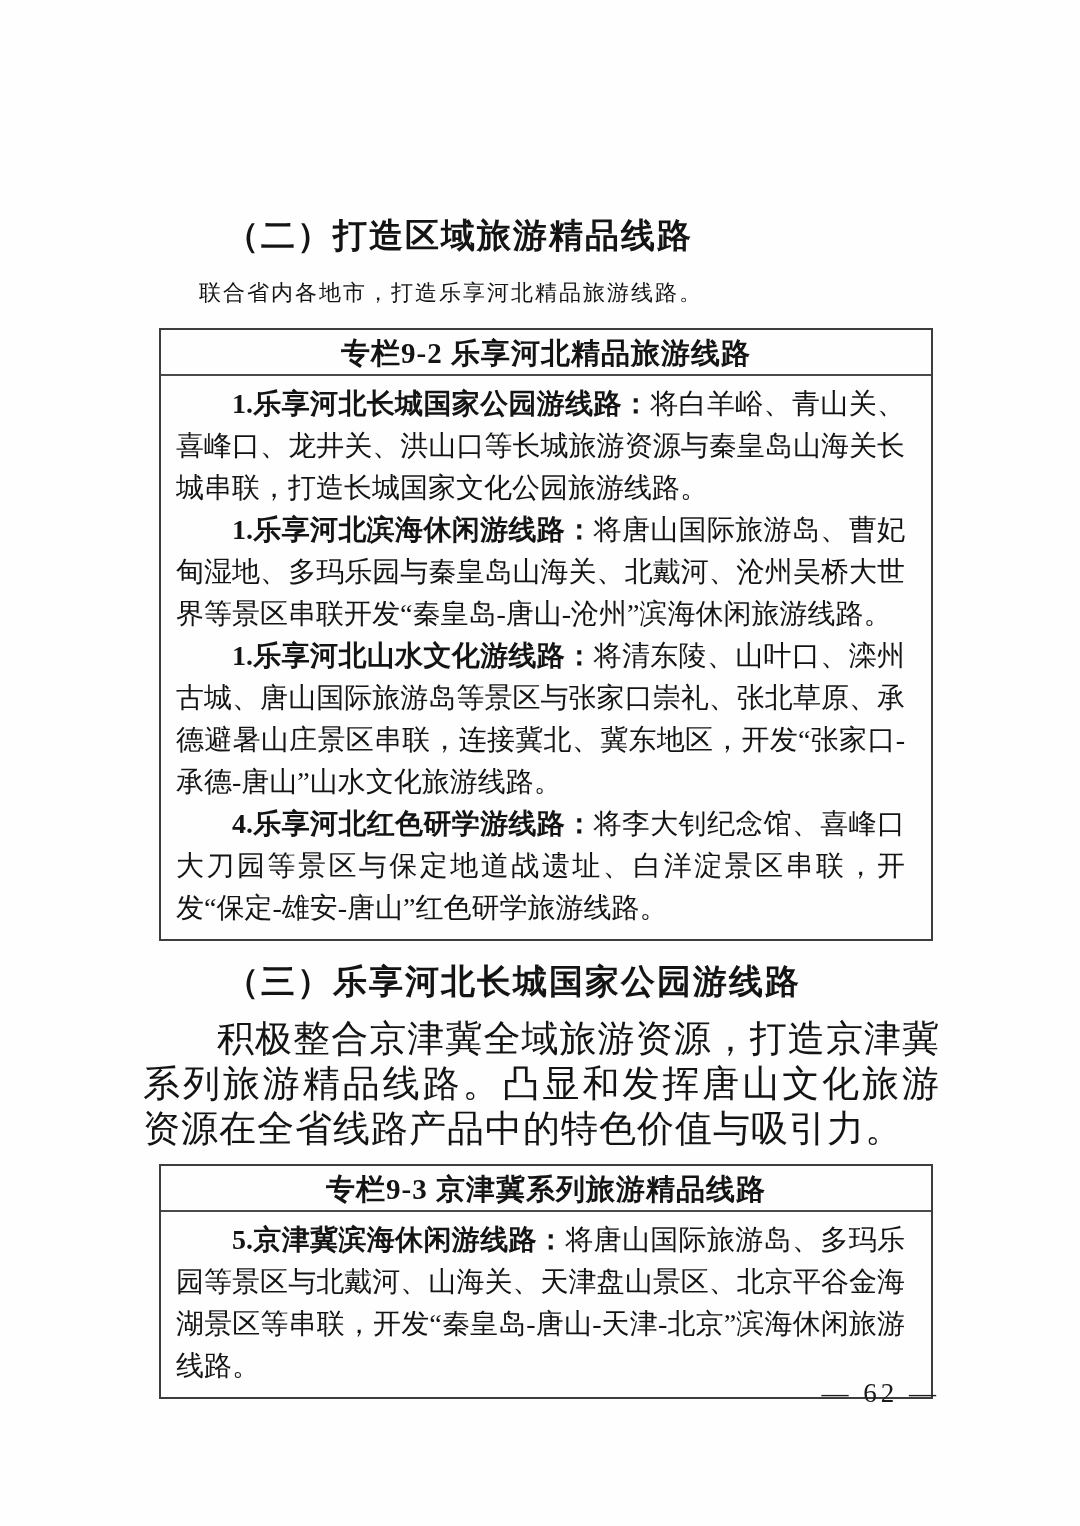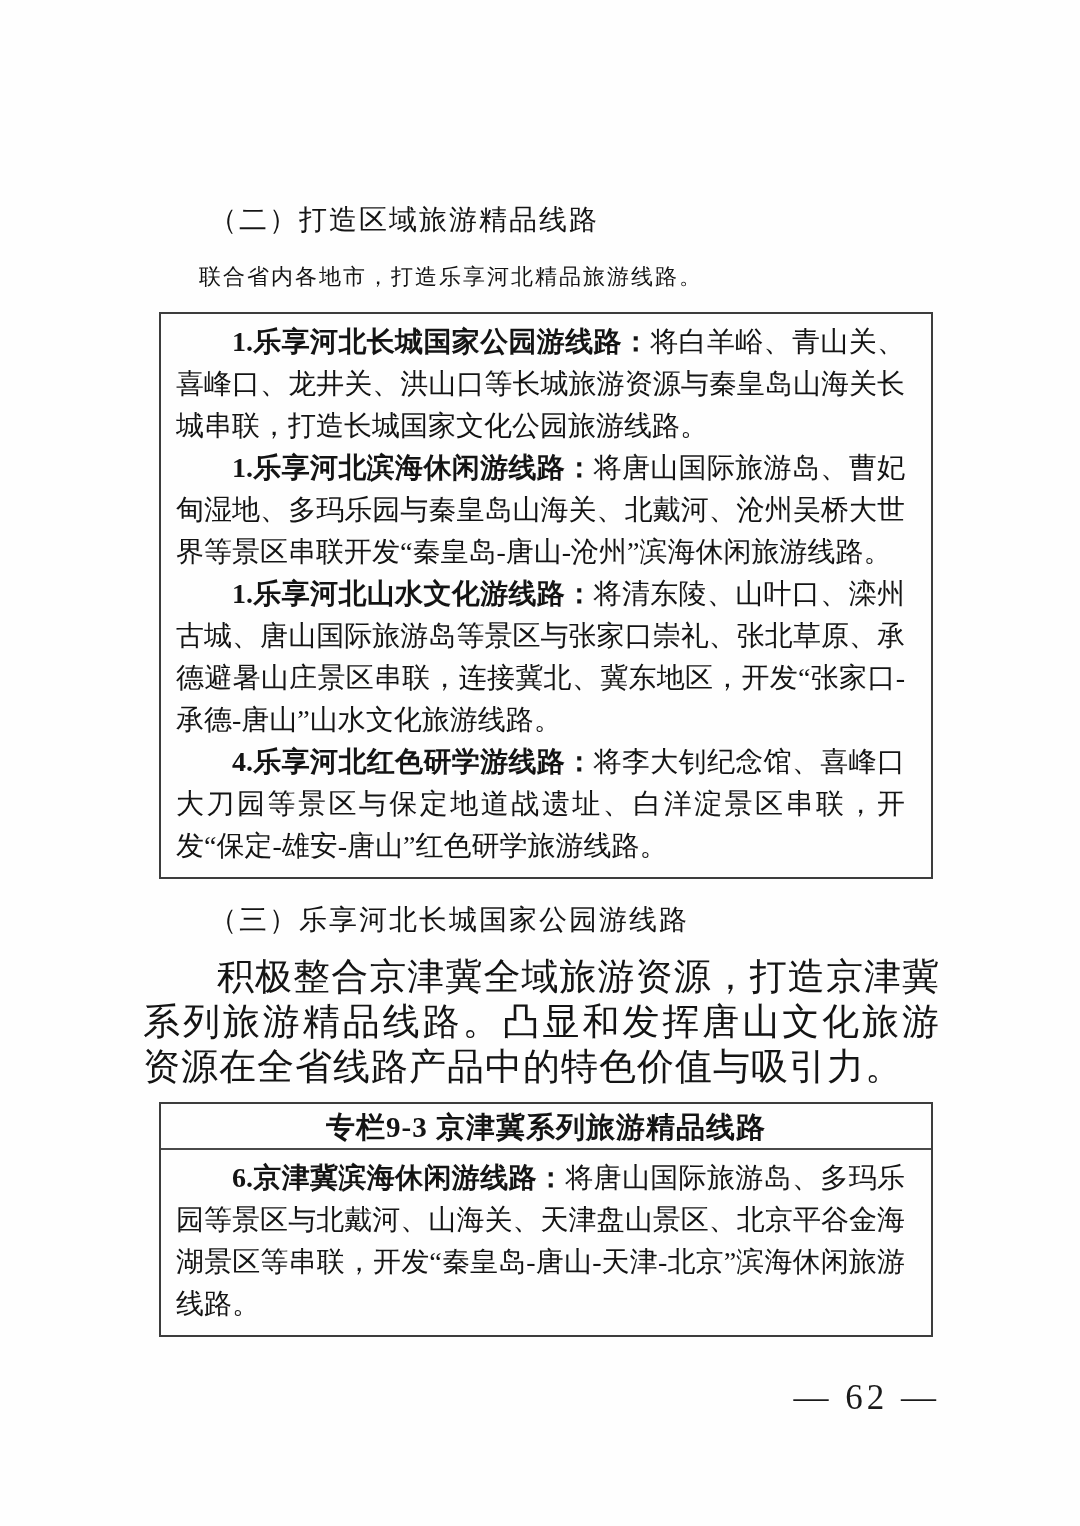--- a/index.html
+++ b/index.html
@@ -15,25 +15,25 @@
     position: relative;
     width: 1080px; height: 1526px;
     background: #fefefe;
   }
   .content {
     position: absolute;
     left: 143px; top: 203px;
     width: 797px;
   }
   .section-heading {
-    margin: 0;
+    margin: 16px;
     padding-left: 66px;
-    font-size: 28px;
+    font-size: 34px;
     line-height: 34px;
-    font-weight: normal;
+    font-weight: bold;
     letter-spacing: 2px;
     white-space: nowrap;
   }
   .lead-paragraph {
     margin: 22px 0 0 0;
     padding-left: 56px;
     font-size: 22px;
     line-height: 36px;
     letter-spacing: 2px;
     white-space: nowrap;
@@ -69,51 +69,52 @@
   }
   .panel-body p {
     margin: 0;
     text-indent: 2em;
   }
   .item-label { font-weight: bold; }
   .page-footer {
     position: absolute;
     top: 1378px;
     right: 140px;
-    font-size: 35px;
+    font-size: 27px;
     letter-spacing: 4px;
     color: #1a1a1a;
   }
 </style>
 </head>
 <body>
 
 <div class="page">
   <div class="content">
 
     <h2 class="section-heading">（二）打造区域旅游精品线路</h2>
 
     <p class="lead-paragraph">联合省内各地市，打造乐享河北精品旅游线路。</p>
 
     <div class="panel">
+      <div class="panel-title">专栏9-2 乐享河北精品旅游线路</div>
       <div class="panel-body">
         <p><span class="item-label">1.乐享河北长城国家公园游线路：</span><span>将白羊峪、青山关、喜峰口、龙井关、洪山口等长城旅游资源与秦皇岛山海关长城串联，打造长城国家文化公园旅游线路。</span></p>
         <p><span class="item-label">1.乐享河北滨海休闲游线路：</span><span>将唐山国际旅游岛、曹妃甸湿地、多玛乐园与秦皇岛山海关、北戴河、沧州吴桥大世界等景区串联开发“秦皇岛-唐山-沧州”滨海休闲旅游线路。</span></p>
         <p><span class="item-label">1.乐享河北山水文化游线路：</span><span>将清东陵、山叶口、滦州古城、唐山国际旅游岛等景区与张家口崇礼、张北草原、承德避暑山庄景区串联，连接冀北、冀东地区，开发“张家口-承德-唐山”山水文化旅游线路。</span></p>
         <p><span class="item-label">4.乐享河北红色研学游线路：</span><span>将李大钊纪念馆、喜峰口大刀园等景区与保定地道战遗址、白洋淀景区串联，开发“保定-雄安-唐山”红色研学旅游线路。</span></p>
       </div>
     </div>
 
     <h2 class="section-heading" style="margin-top:24px;">（三）乐享河北长城国家公园游线路</h2>
 
     <p class="body-paragraph">积极整合京津冀全域旅游资源，打造京津冀系列旅游精品线路。凸显和发挥唐山文化旅游资源在全省线路产品中的特色价值与吸引力。</p>
 
     <div class="panel" style="margin-top:13px;">
       <div class="panel-title">专栏9-3 京津冀系列旅游精品线路</div>
       <div class="panel-body">
-        <p><span class="item-label">6.京津冀滨海休闲游线路：</span><span>将唐山国际旅游岛、多玛乐园等景区与北戴河、山海关、天津盘山景区、北京平谷金海湖景区等串联，开发“秦皇岛-唐山-天津-北京”滨海休闲旅游线路。</span></p>
+        <p><span class="item-label">5.京津冀滨海休闲游线路：</span><span>将唐山国际旅游岛、多玛乐园等景区与北戴河、山海关、天津盘山景区、北京平谷金海湖景区等串联，开发“秦皇岛-唐山-天津-北京”滨海休闲旅游线路。</span></p>
       </div>
     </div>
 
   </div>
 
   <div class="page-footer">— 62 —</div>
 </div>
 
 </body></html>

